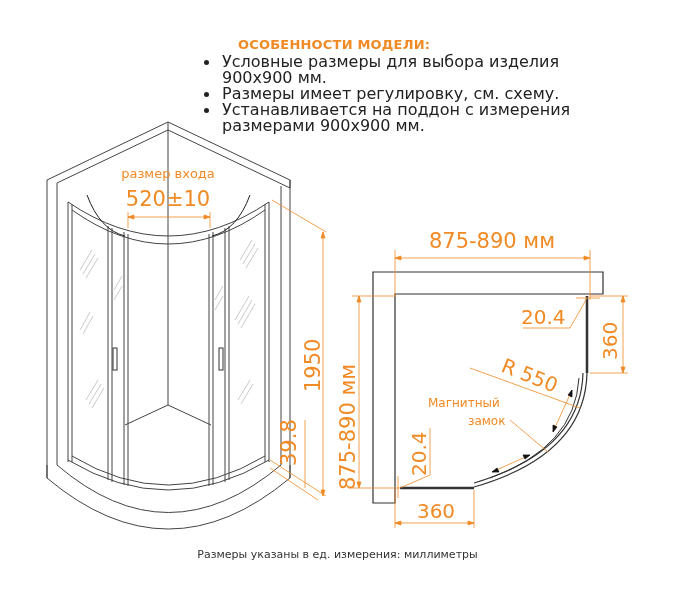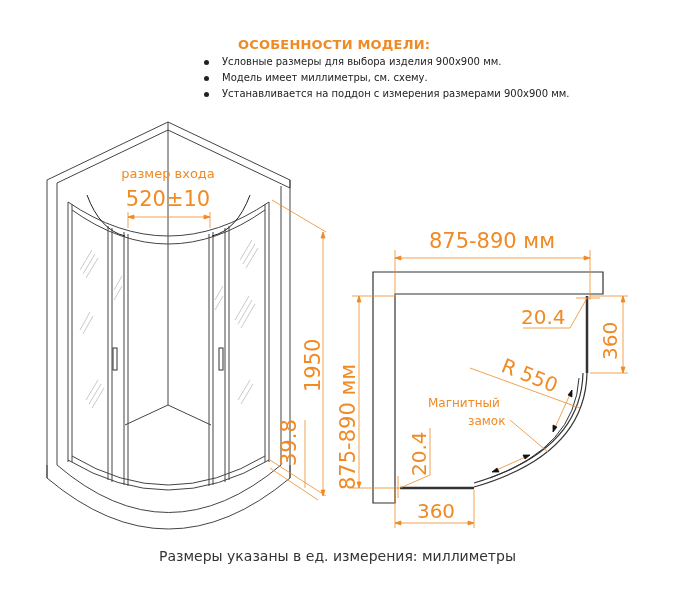--- a/index.html
+++ b/index.html
@@ -2,36 +2,36 @@
 <html><head>
 <meta charset="utf-8">
 <style>
   html, body { margin: 0; padding: 0; background: #ffffff; }
   body { width: 675px; height: 600px; position: relative; overflow: hidden;
          font-family: "DejaVu Sans", sans-serif; color: #1a1a1a; }
   .features { position: absolute; left: 200px; top: 36px; width: 430px; }
   .features-title { margin-left: 38px; font-size: 13px; font-weight: bold; color: #f08a24;
                     letter-spacing: 0.2px; line-height: 18px; }
   .features ul { list-style: none; margin: 0; padding: 0; }
-  .features li { position: relative; padding-left: 22px; font-size: 10px; line-height: 16px; color: #222; }
+  .features li { position: relative; padding-left: 22px; font-size: 16px; line-height: 16px; color: #222; }
   .features li::before { content: ""; position: absolute; left: 4px; top: 6px; width: 5px; height: 5px;
                          border-radius: 50%; background: #222; }
   svg.drawing { position: absolute; left: 0; top: 0; }
   .dim { fill: #f08a24; font-family: "DejaVu Sans", sans-serif; }
   .footer { position: absolute; left: 0; width: 675px; top: 548px; text-align: center;
-            font-size: 14px; color: #333; }
+            font-size: 11px; color: #333; }
 </style>
 </head>
 <body>
 
 <div class="features">
   <div class="features-title">ОСОБЕННОСТИ МОДЕЛИ:</div>
   <ul>
     <li>Условные размеры для выбора изделия 900х900 мм.</li>
-    <li>Модель имеет миллиметры, см. схему.</li>
+    <li>Размеры имеет регулировку, см. схему.</li>
     <li>Устанавливается на поддон с измерения размерами 900х900 мм.</li>
   </ul>
 </div>
 
 <svg class="drawing" width="675" height="600" viewBox="0 0 675 600">
 
   <g fill="none" stroke="#444" stroke-width="1">
 
     <path d="M47,180 L168,122 L290,180 L290,188 L168,130 L57,183"></path>
     <line x1="168" y1="122" x2="168" y2="130"></line>

